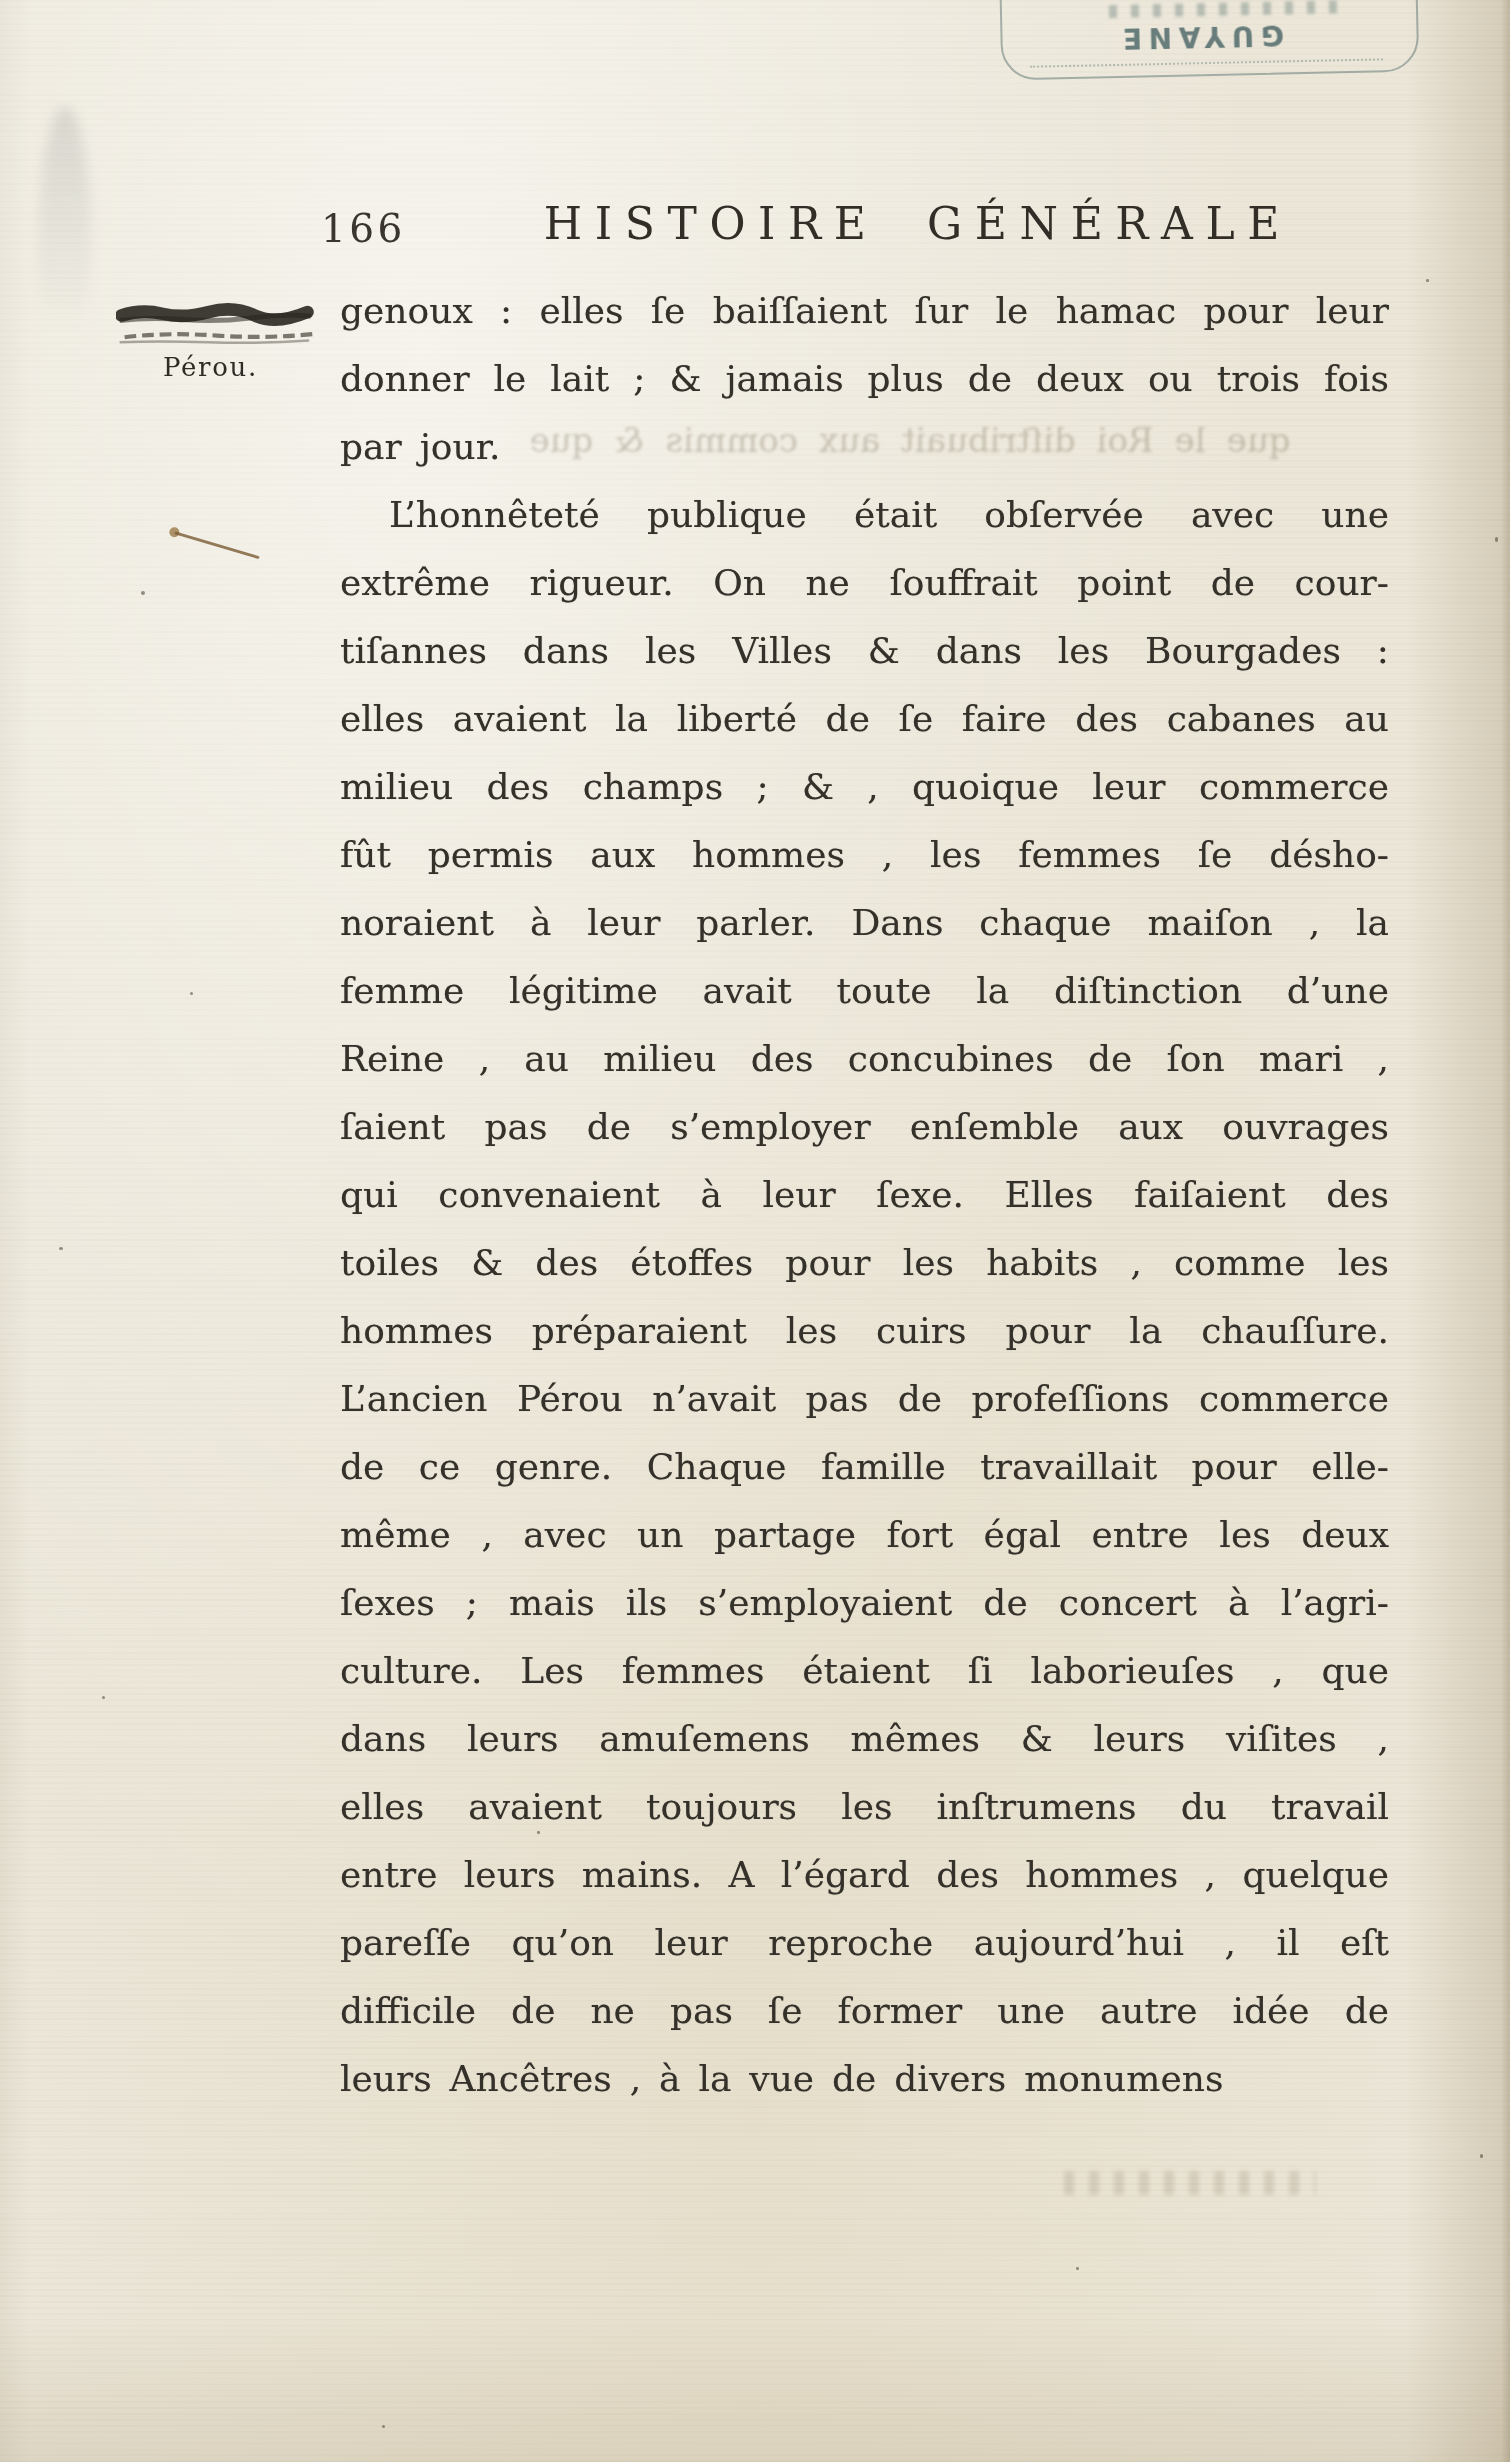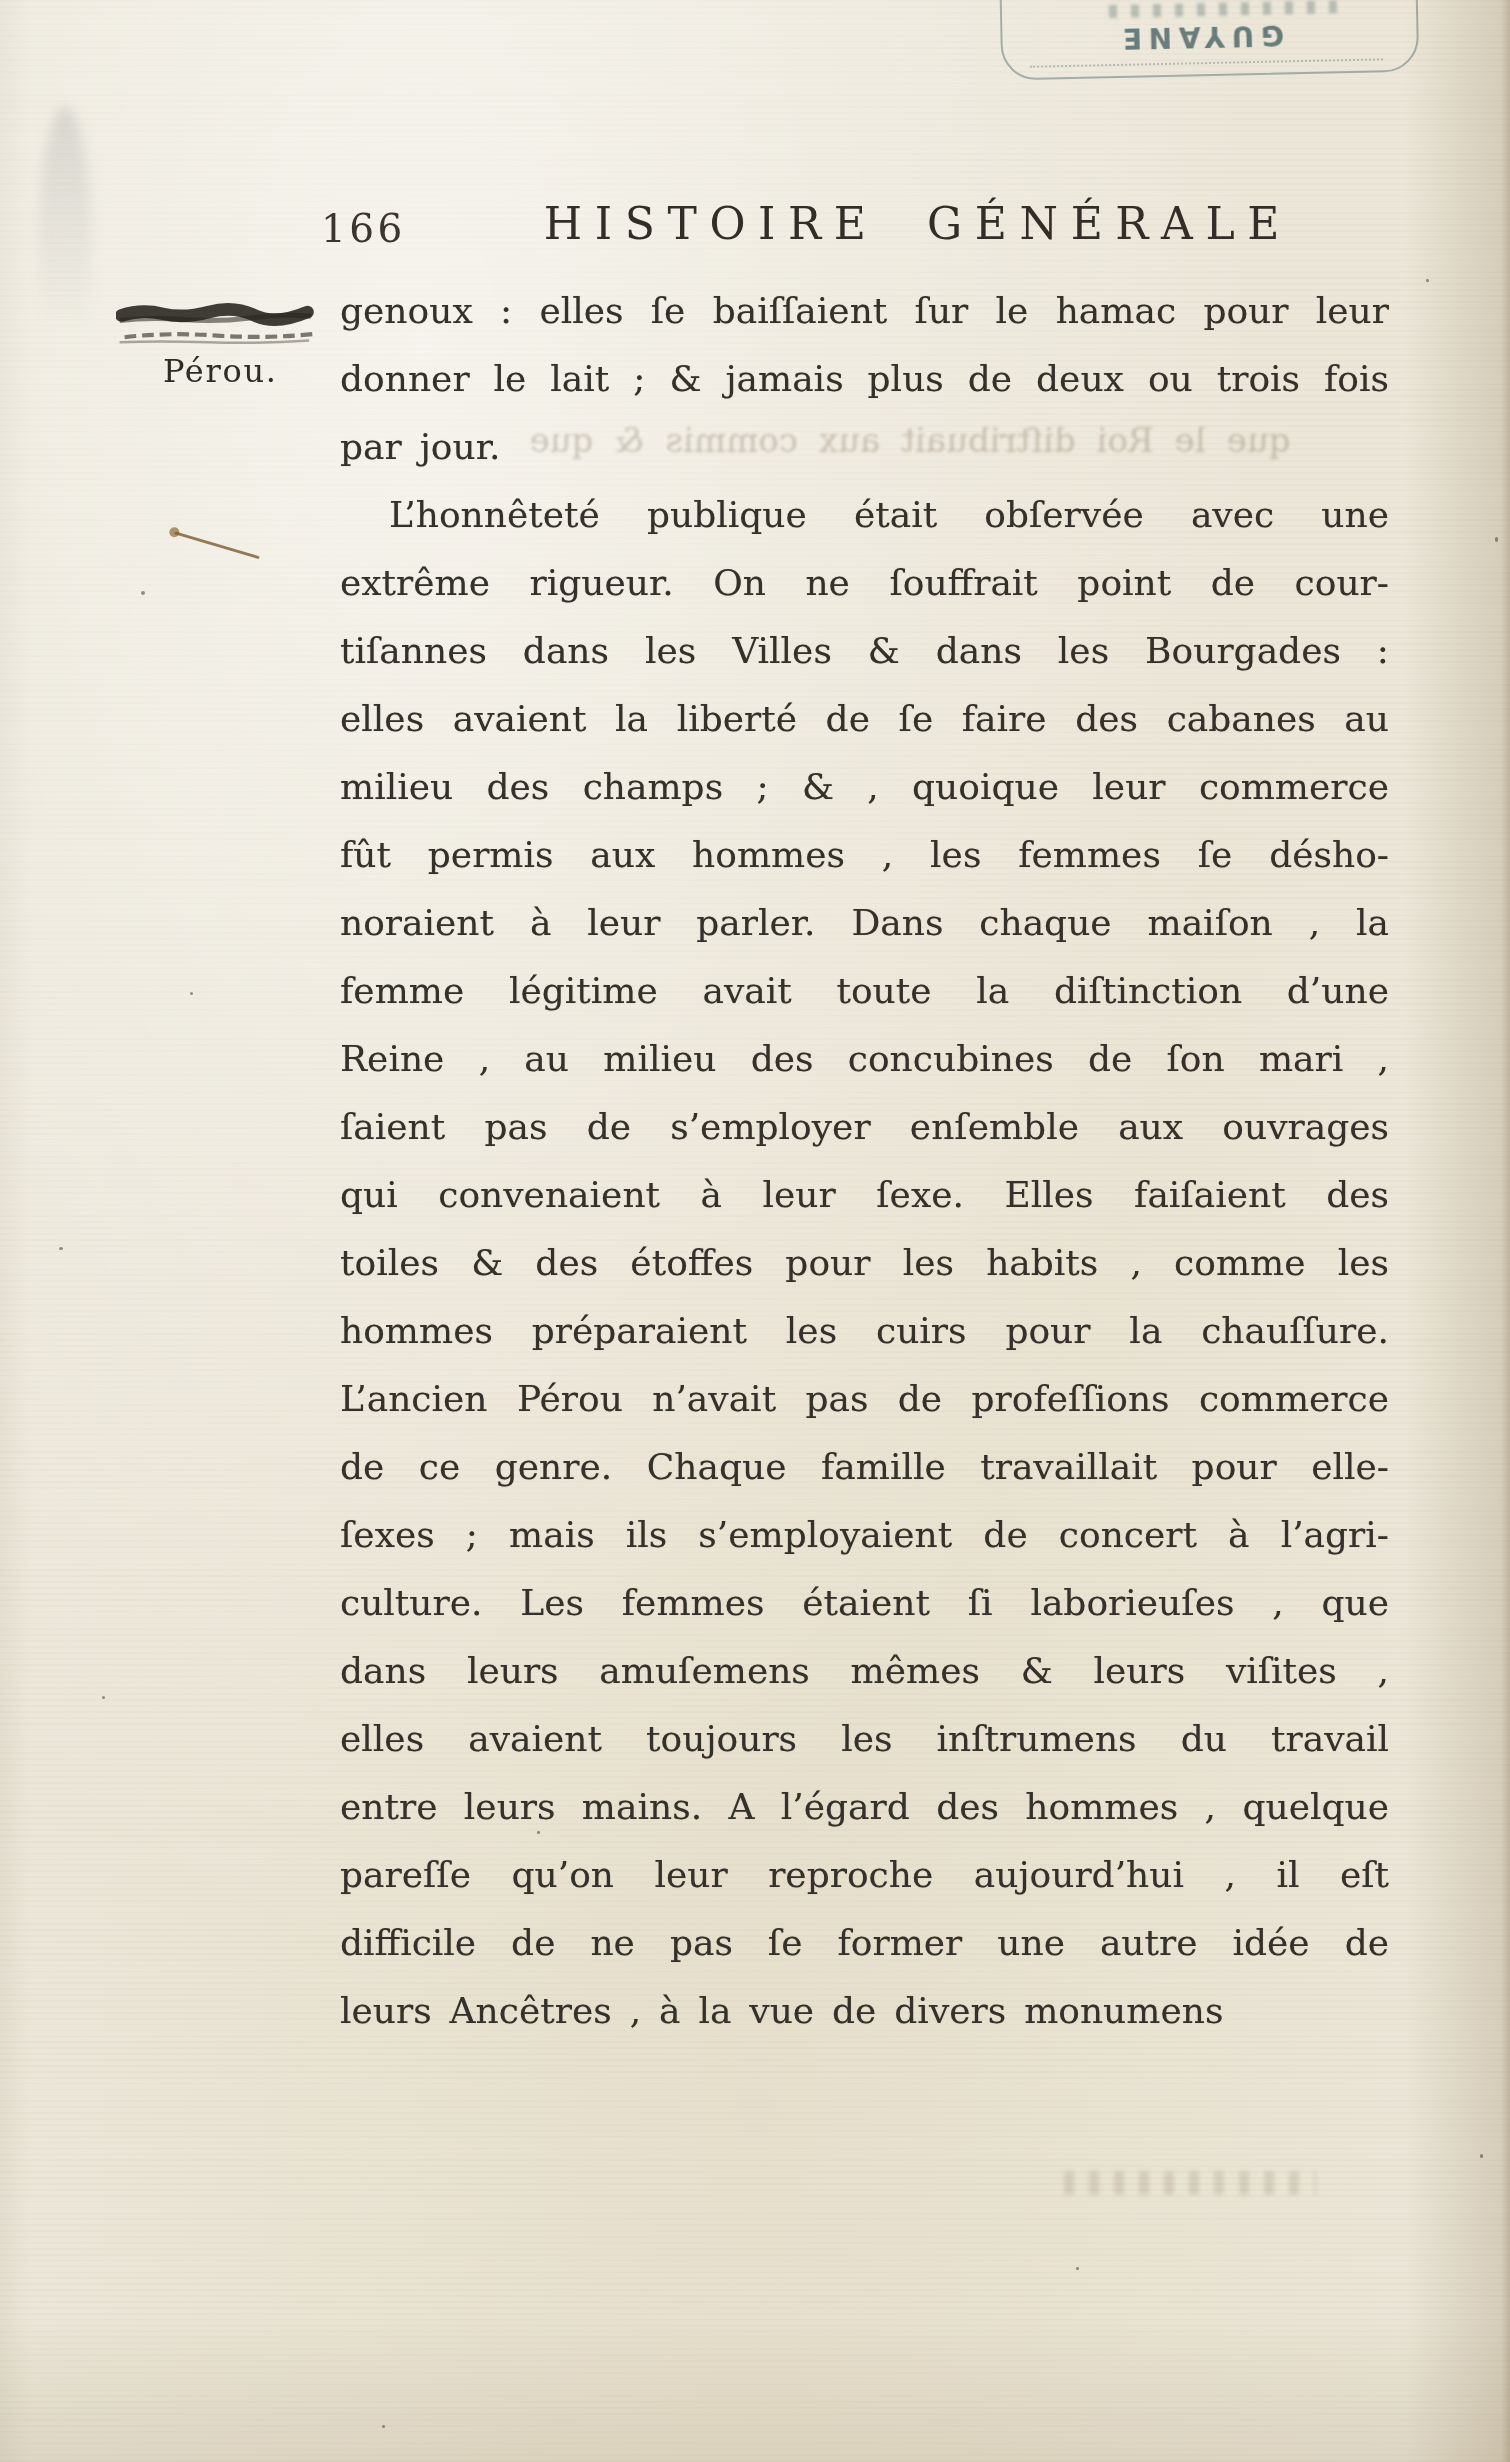--- a/index.html
+++ b/index.html
@@ -26,21 +26,21 @@
   }
   .title{
     position:absolute;left:470px;top:0;width:822px;
     text-align:right;font-size:44px;letter-spacing:12.6px;
     word-spacing:22px;color:#322d27;font-weight:500;
   }
   
   .scribble{position:absolute;left:116px;top:302px;}
   .marginnote{
     position:absolute;left:163px;top:352px;
-    font-size:32px;letter-spacing:1.7px;color:#2f2b25;
+    font-size:26px;letter-spacing:1.7px;color:#2f2b25;
   }
   .penstroke{position:absolute;left:161px;top:517px;}
   .scan-smudge{
     position:absolute;left:39px;top:107px;width:52px;height:277px;
     background:linear-gradient(180deg, rgba(118,124,124,0.20), rgba(118,124,124,0) 80%);
     border-radius:50%;filter:blur(5.9px);
   }
   
   .stamp{
     position:absolute;left:1000px;top:-54px;width:414px;height:126px;
@@ -144,20 +144,21 @@
       <div class="tline">fût permis aux hommes , les femmes ſe désho-</div>
       <div class="tline">noraient à leur parler. Dans chaque maiſon , la</div>
       <div class="tline">femme légitime avait toute la diſtinction d’une</div>
       <div class="tline">Reine , au milieu des concubines de ſon mari ,</div>
       <div class="tline">ſaient pas de s’employer enſemble aux ouvrages</div>
       <div class="tline">qui convenaient à leur ſexe. Elles faiſaient des</div>
       <div class="tline">toiles &amp; des étoffes pour les habits , comme les</div>
       <div class="tline">hommes préparaient les cuirs pour la chauſſure.</div>
       <div class="tline">L’ancien Pérou n’avait pas de profeſſions commerce</div>
       <div class="tline">de ce genre. Chaque famille travaillait pour elle-</div>
+      <div class="tline">même , avec un partage fort égal entre les deux</div>
       <div class="tline">ſexes ; mais ils s’employaient de concert à l’agri-</div>
       <div class="tline">culture. Les femmes étaient ſi laborieuſes , que</div>
       <div class="tline">dans leurs amuſemens mêmes &amp; leurs viſites ,</div>
       <div class="tline">elles avaient toujours les inſtrumens du travail</div>
       <div class="tline">entre leurs mains. A l’égard des hommes , quelque</div>
       <div class="tline">pareſſe qu’on leur reproche aujourd’hui , il eſt</div>
       <div class="tline">difficile de ne pas ſe former une autre idée de</div>
       <div class="tline nojust">leurs Ancêtres , à la vue de divers monumens</div>
     </div>
 

